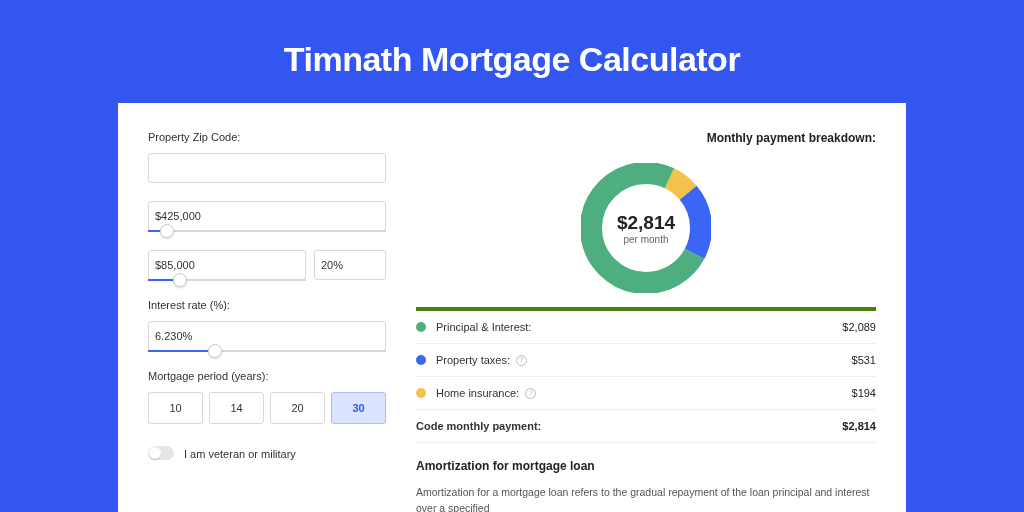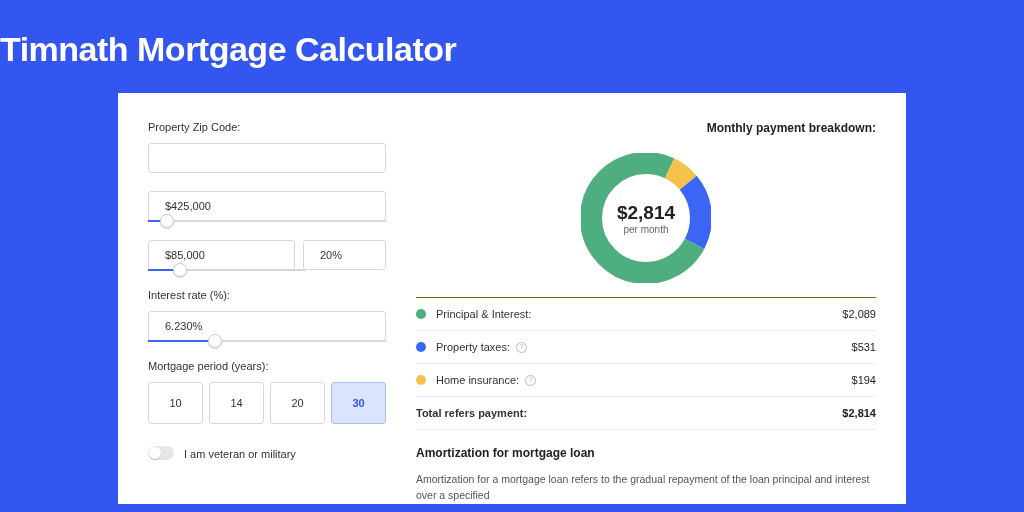--- a/index.html
+++ b/index.html
@@ -1,47 +1,47 @@
 <!DOCTYPE html>
 <html><head>
 <meta charset="utf-8">
 <style>
   * { box-sizing: border-box; margin: 0; padding: 0; }
   html, body { width: 1024px; height: 512px; overflow: hidden; font-family: -apple-system, BlinkMacSystemFont, "Segoe UI", Arial, sans-serif; }
   body { background: #3355f0; }
-  .page-title { color: #fff; font-size: 34px; font-weight: 700; letter-spacing: -0.5px; padding: 30px 0 24px; }
+  .page-title { text-align: center; color: #fff; font-size: 34px; font-weight: 700; letter-spacing: -0.5px; padding: 40px 0 24px; }
   .outer-wrap { margin: 0 auto; width: 788px; background: #2b47c8; padding-top: 0; }
   .card { background: #fff; width: 788px; padding: 28px 30px 0 30px; display: flex; gap: 30px; }
   .left { width: 238px; flex: 0 0 238px; }
   .right { flex: 1; }
   .field-label { font-size: 11px; color: #333; margin-bottom: 10px; }
-  .text-input { width: 100%; height: 30px; border: 1px solid #d8d8d8; border-radius: 3px; padding: 0 16px; font-size: 11px; color: #333; background: #fff; }
+  .text-input { width: 100%; height: 30px; border: 1px solid #d8d8d8; border-radius: 3px; padding: 0 6px; font-size: 11px; color: #333; background: #fff; }
   .field { margin-bottom: 18px; position: relative; }
   .slider-wrap { position: relative; margin-top: 0; }
   .slider-track { height: 2px; background: #d8d8d8; position: relative; margin-top: -1px; }
   .slider-fill { position: absolute; left: 0; top: 0; height: 2px; background: #3b66f5; }
   .slider-thumb { position: absolute; top: -6px; width: 14px; height: 14px; border-radius: 50%; background: #fff; border: 1px solid #ccc; box-shadow: 0 1px 2px rgba(0,0,0,0.15); transform: translateX(-50%); }
   .dp-row { display: flex; gap: 8px; }
   .dp-row .text-input:first-child { flex: 1; }
-  .dp-row .text-input:last-child { width: 83px; }
+  .dp-row .text-input:last-child { width: 72px; }
   .period-btns { display: flex; gap: 6px; }
-  .period-btn { flex: 1; height: 42px; border: 1px solid #d8d8d8; background: #fff; border-radius: 3px; font-size: 11px; color: #333; cursor: pointer; display: flex; align-items: center; justify-content: center; }
+  .period-btn { flex: 1; height: 32px; border: 1px solid #d8d8d8; background: #fff; border-radius: 3px; font-size: 11px; color: #333; cursor: pointer; display: flex; align-items: center; justify-content: center; }
   .period-btn.active { background: #dbe4ff; border-color: #a9bdfb; color: #3355f0; font-weight: 600; }
   .toggle-row { display: flex; align-items: flex-end; gap: 10px; margin-top: 22px; }
   .toggle { width: 26px; height: 14px; background: #e6e6e6; border-radius: 10px; position: relative; }
   .toggle-knob { position: absolute; left: 1px; top: 1px; width: 12px; height: 12px; background: #fff; border-radius: 50%; box-shadow: 0 1px 1px rgba(0,0,0,0.2); }
   .toggle-label { font-size: 11px; color: #333; }
   .section-title { font-size: 12px; font-weight: 700; color: #222; margin-bottom: 14px; text-align: right; }
   .donut-wrap { display: flex; justify-content: center; padding: 4px 0 14px; }
   .donut { position: relative; width: 130px; height: 130px; }
   .donut svg { transform: rotate(-90deg); }
   .donut-center { position: absolute; inset: 0; display: flex; flex-direction: column; align-items: center; justify-content: center; }
   .donut-amount { font-size: 19px; font-weight: 700; color: #222; }
   .donut-sub { font-size: 10px; color: #666; }
-  .breakdown { border-top: 1px solid #4d7c0f; }
+  .breakdown { border-top: 4px solid #4d7c0f; }
   .row { display: flex; align-items: center; padding: 10px 0; border-bottom: 1px solid #eee; }
   .dot { width: 10px; height: 10px; border-radius: 50%; margin-right: 10px; flex: 0 0 auto; }
   .dot.green { background: #4fae80; }
   .dot.blue { background: #3b66f5; }
   .dot.yellow { background: #f3c24b; }
   .row-label { font-size: 11px; color: #333; flex: 1; display: flex; align-items: center; gap: 6px; }
   .info-icon { width: 11px; height: 11px; border: 1px solid #bbb; border-radius: 50%; color: #bbb; font-size: 8px; display: inline-flex; align-items: center; justify-content: center; line-height: 1; }
   .row-val { font-size: 11px; color: #222; }
   .row.total .row-label { font-weight: 700; }
   .row.total .row-val { font-weight: 700; }
@@ -143,21 +143,21 @@
             <span class="dot blue"></span>
             <span class="row-label">Property taxes:<span class="info-icon">?</span></span>
             <span class="row-val">$531</span>
           </div>
           <div class="row">
             <span class="dot yellow"></span>
             <span class="row-label">Home insurance:<span class="info-icon">?</span></span>
             <span class="row-val">$194</span>
           </div>
           <div class="row total">
-            <span class="row-label">Total refers payment:</span>
+            <span class="row-label">Code monthly payment:</span>
             <span class="row-val">$2,814</span>
           </div>
         </div>
 
       <div class="amort-card">
         <div class="amort-title">Amortization for mortgage loan</div>
         <div class="amort-text">Amortization for a mortgage loan refers to the gradual repayment of the loan principal and interest over a specified</div>
       </div>
     </div>
   </div>

